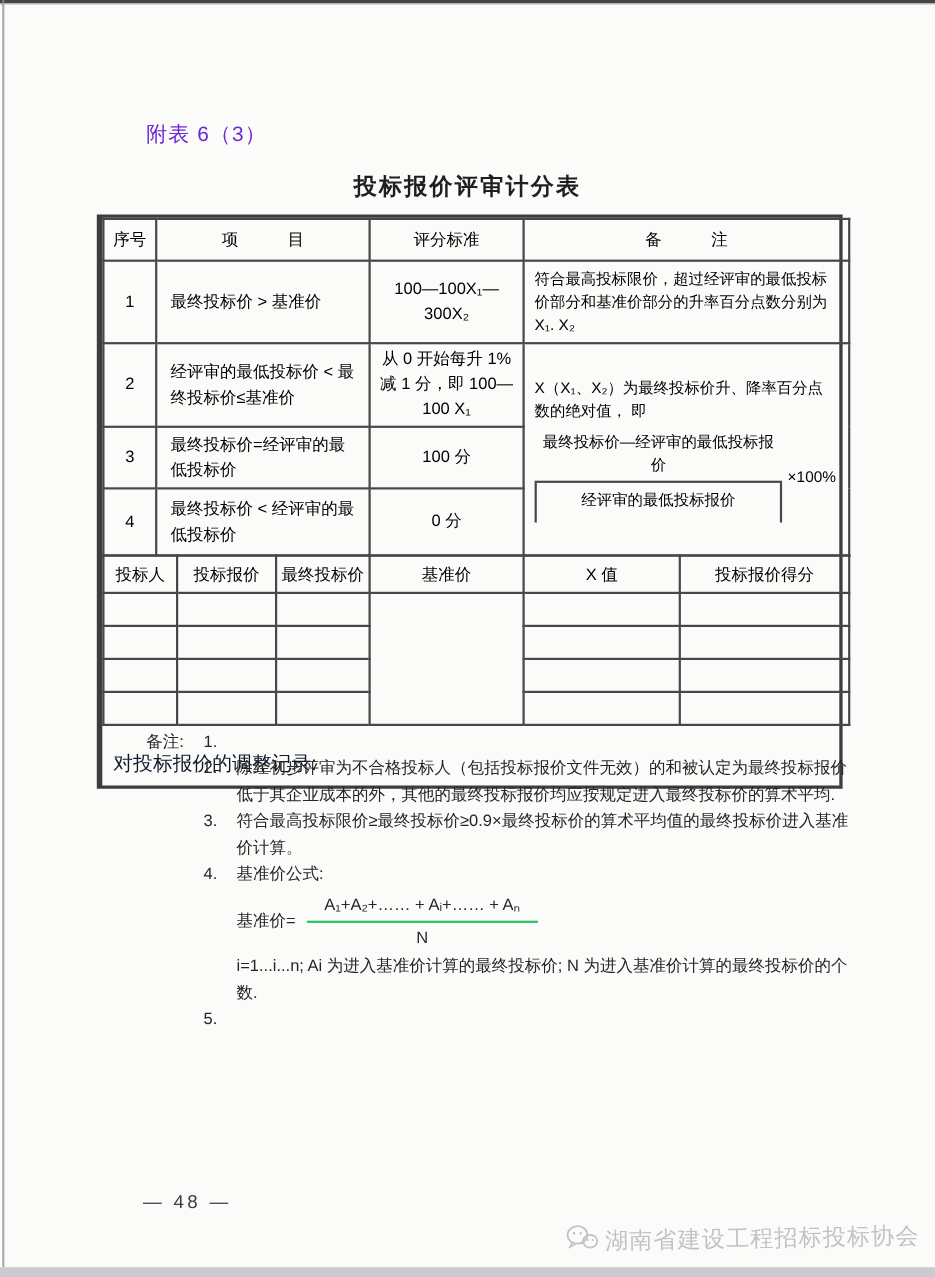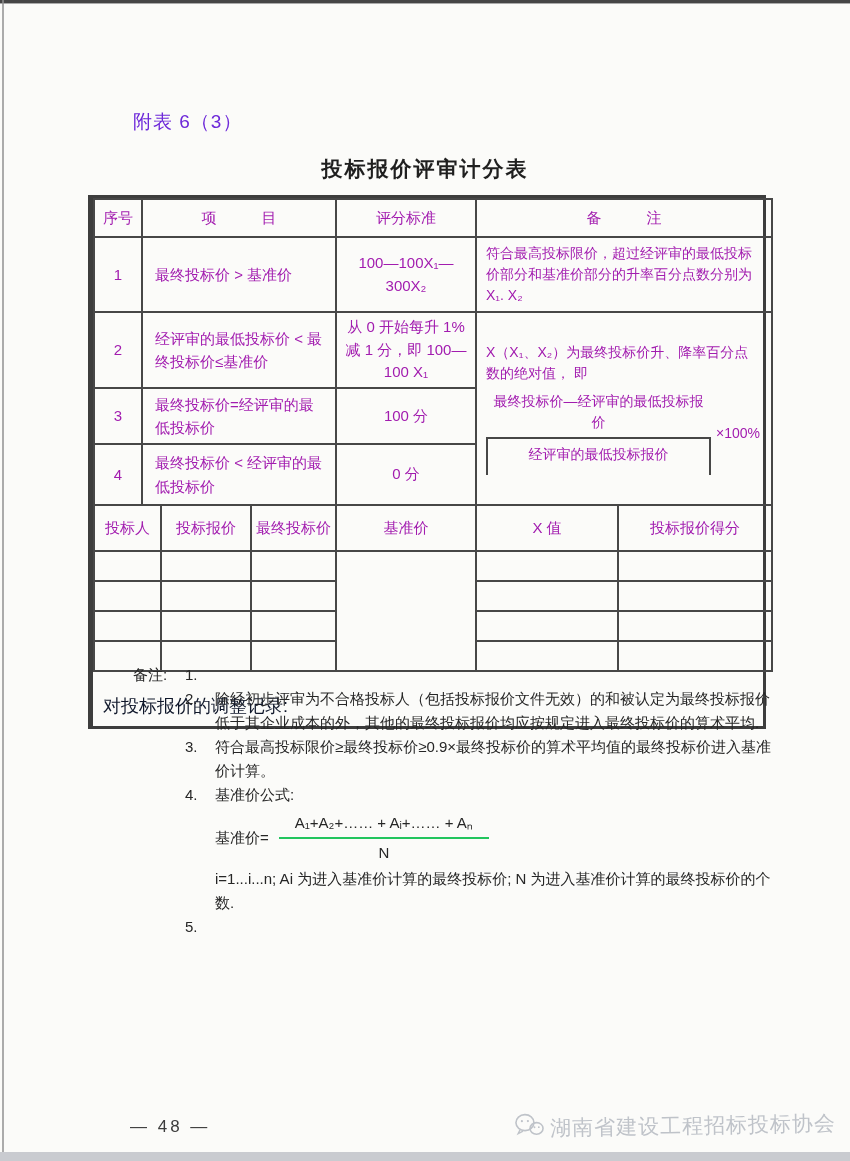--- a/index.html
+++ b/index.html
@@ -20,58 +20,58 @@
 
   .annex { position:absolute; left:133px; top:109px; font-size:19px; letter-spacing:1px; color:#6d28d9; }
   .doc-title { position:absolute; left:0; top:155px; width:100%; text-align:center;
                font-size:21px; font-weight:bold; letter-spacing:2px; color:#1f1f1f; }
 
   .table-outer {
     position:absolute; left:88px; top:195px; width:678px;
     border:3px solid #3d3d3d; border-left-width:5px;
   }
   table { border-collapse:collapse; width:100%; table-layout:fixed; }
-  td { border:2px solid #474747; font-size:15px; color:#a21caf; vertical-align:middle; }
+  td { border:2px solid #474747; font-size:15px; color:#000000; vertical-align:middle; }
   .t-lower { margin-top:-2px; }
 
   .t-upper .hdr td { height:38px; text-align:center; font-size:15px; }
   .t-upper .c-no { text-align:center; }
   .t-upper .c-item { padding:4px 8px 4px 12px; line-height:1.55; }
   .t-upper .c-crit { text-align:center; padding:3px 8px; line-height:1.5; }
   .t-upper .r1 { height:71px; }
   .t-upper .r2 { height:46px; }
   .t-upper .r3 { height:45px; }
   .t-upper .r4 { height:61px; }
 
   .c-remark { padding:5px 9px; font-size:14px; line-height:1.5; text-align:left; }
   .remark-merged { vertical-align:middle; }
   .fracline { display:flex; align-items:center; margin-top:7px; padding-right:2px; }
   .fraction { flex:1; text-align:center; font-size:14px; }
   .fr-num { border-bottom:2px solid #474747; padding:0 2px 4px; }
   .fr-den { border-left:2px solid #474747; border-right:2px solid #474747; padding:5px 2px 10px; }
   .fr-mult { margin-left:5px; font-size:14px; white-space:nowrap; }
 
-  .t-lower .hdr td { height:46px; text-align:center; font-size:15px;margin-top:24px; }
+  .t-lower .hdr td { height:34px; text-align:center; font-size:15px;margin-top:24px; }
   .t-lower .er td { height:30px; }
 
   .adjust { padding:22px 10px 8px; font-size:18px; color:#0f172a; }
 
   .notes { position:absolute; left:133px; top:663px; width:650px; font-size:15px; line-height:24px; color:#262626; }
   .nrow { display:flex; align-items:flex-start; }
   .nlabel { width:52px; flex:0 0 52px; }
   .nnum { width:30px; flex:0 0 30px; }
   .ntext { flex:1; }
 
   .nformula { display:flex; align-items:center; margin:4px 0 2px; }
   .nf-lhs { margin-right:10px; }
   .nfrac { display:inline-block; text-align:center; }
   .nf-num { display:block; border-bottom:2px solid #22c55e; padding:0 16px 2px; }
   .nf-den { display:block; padding-top:2px; }
 
-  .pagenum { position:absolute; left:130px; top:1117px; font-size:17px; letter-spacing:3px; color:#3c3c3c; }
+  .pagenum { position:absolute; left:130px; top:1083px; font-size:17px; letter-spacing:3px; color:#3c3c3c; }
 
   .watermark { position:absolute; left:514px; top:1110px; display:flex; align-items:center;
                color:#bfc3c9; font-size:21px; letter-spacing:1px; transform:rotate(-1deg); }
   .watermark svg { margin-right:6px; }
 </style>
 </head>
 <body>
 
 <div class="page">
   <div class="edge-top"></div>

